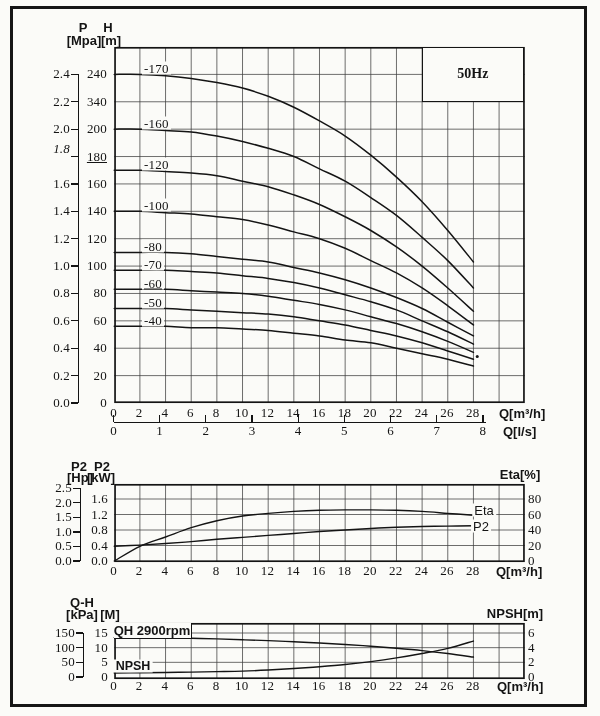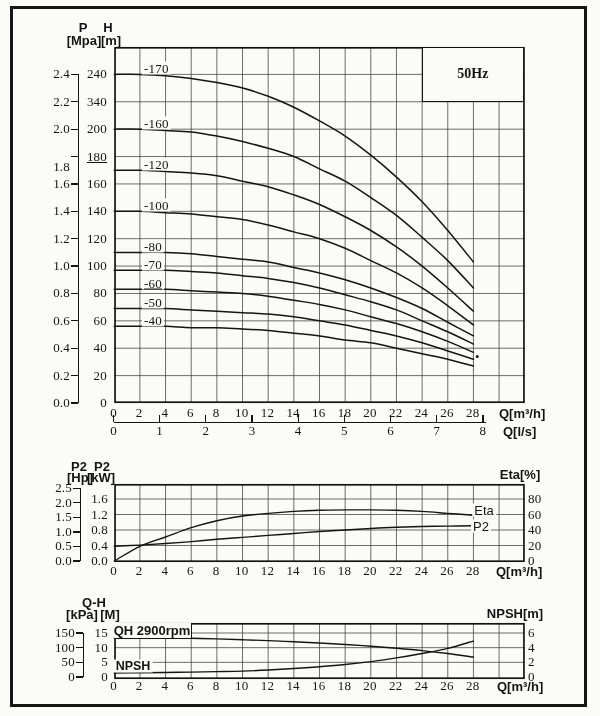--- a/index.html
+++ b/index.html
@@ -141,21 +141,21 @@
   <span class="lx sans b f13" style="left:499px;top:412.5px;">Q[m³/h]</span>
   <span class="lx sans b f13" style="left:503px;top:431px;">Q[l/s]</span>
 
   <span class="cx sans b f13" style="left:79px;top:466px;">P2</span>
   <span class="cx sans b f13" style="left:102px;top:466px;">P2</span>
   <span class="cx sans b f13" style="left:80px;top:477px;">[Hp]</span>
   <span class="cx sans b f13" style="left:101px;top:477px;">[kW]</span>
   <span class="cx sans b f13" style="left:520px;top:474px;">Eta[%]</span>
   <span class="lx sans b f13" style="left:496px;top:570.5px;">Q[m³/h]</span>
 
-  <span class="cx sans b f13" style="left:82px;top:602px;margin-left:12px;">Q-H</span>
+  <span class="cx sans b f13" style="left:82px;top:602px;">Q-H</span>
   <span class="cx sans b f13" style="left:82px;top:613.5px;">[kPa]</span>
   <span class="cx sans b f13" style="left:110px;top:613.5px;">[M]</span>
   <span class="cx sans b f13" style="left:515px;top:613px;">NPSH[m]</span>
   <span class="lx sans b f13" style="left:497px;top:686px;">Q[m³/h]</span>
 
   <div id="qh-box">
     <span class="sans b f12">QH 2900rpm</span>
   </div>
   <span class="cx sans b wbg" style="left:133px;top:666px;font-size:12.5px;">NPSH</span>
   <span class="cx sans wbg f13" style="left:484px;top:510px;">Eta</span>
@@ -186,21 +186,21 @@
       <span class="rx num" style="left: 70px; top: 293.464px;">0.8</span>
       <div class="ln" style="left: 71px; top: 292.864px; width: 7px; height: 1.2px;"></div>
       <span class="rx num" style="left: 70px; top: 266.08px;">1.0</span>
       <div class="ln" style="left: 71px; top: 265.48px; width: 7px; height: 1.2px;"></div>
       <span class="rx num" style="left: 70px; top: 238.696px;">1.2</span>
       <div class="ln" style="left: 71px; top: 238.096px; width: 7px; height: 1.2px;"></div>
       <span class="rx num" style="left: 70px; top: 211.312px;">1.4</span>
       <div class="ln" style="left: 71px; top: 210.712px; width: 7px; height: 1.2px;"></div>
       <span class="rx num" style="left: 70px; top: 183.928px;">1.6</span>
       <div class="ln" style="left: 71px; top: 183.328px; width: 7px; height: 1.2px;"></div>
-      <span class="rx num" style="left: 70px; top: 167px;">1.8</span>
+      <span class="rx num" style="left: 70px; top: 149px; font-style: italic;">1.8</span>
       <div class="ln" style="left: 71px; top: 155.944px; width: 7px; height: 1.2px;"></div>
       <span class="rx num" style="left: 70px; top: 129.16px;">2.0</span>
       <div class="ln" style="left: 71px; top: 128.56px; width: 7px; height: 1.2px;"></div>
       <span class="rx num" style="left: 70px; top: 101.776px;">2.2</span>
       <div class="ln" style="left: 71px; top: 101.176px; width: 7px; height: 1.2px;"></div>
       <span class="rx num" style="left: 70px; top: 74.392px;">2.4</span>
       <div class="ln" style="left: 71px; top: 73.792px; width: 7px; height: 1.2px;"></div>
       <div class="ln" style="left: 78px; top: 74.4px; width: 1.2px; height: 328.6px;"></div>
       <span class="cx num" style="left: 113.5px; top: 412.5px;">0</span>
       <span class="cx num" style="left: 139.156px; top: 412.5px;">2</span>

